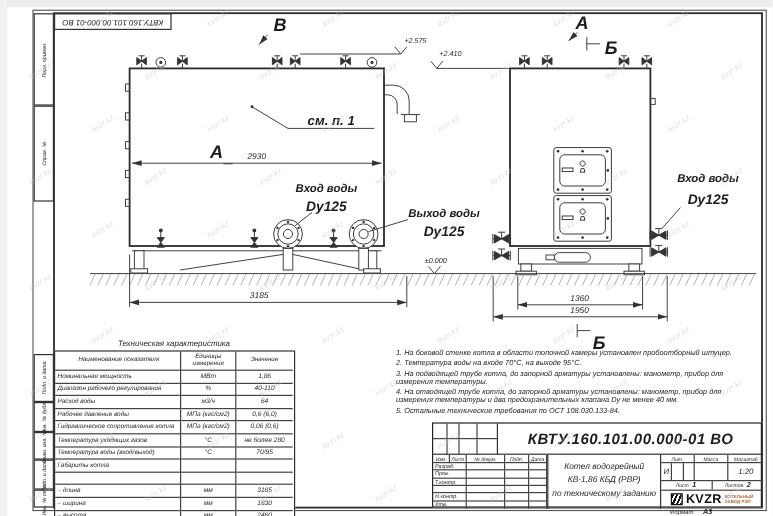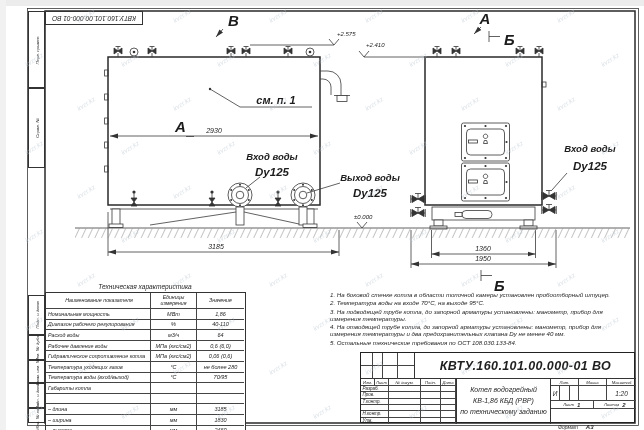--- a/index.html
+++ b/index.html
@@ -468,20 +468,28 @@
       <div class="sheet-row">
         <div>
           <span class="lab">Лист</span>
           <span class="val">1</span>
         </div>
         <div>
           <span class="lab">Листов</span>
           <span class="val">2</span>
         </div>
       </div>
+      <div class="logo-row">
+        <div class="logo-ic"></div>
+        <span class="logo-name">KVZR</span>
+        <span class="logo-sub">
+          <span>КОТЕЛЬНЫЙ</span>
+          <span>ЗАВОД РЭП</span>
+        </span>
+      </div>
     </div>
   </div>
 
   <div class="ov fmt">
     <span>Формат</span>
     <span class="fv">А3</span>
   </div>
 
   <div id="wm">
       <span class="wmt" style="left: -20px; top: 12px;">kvzr.kz</span>

